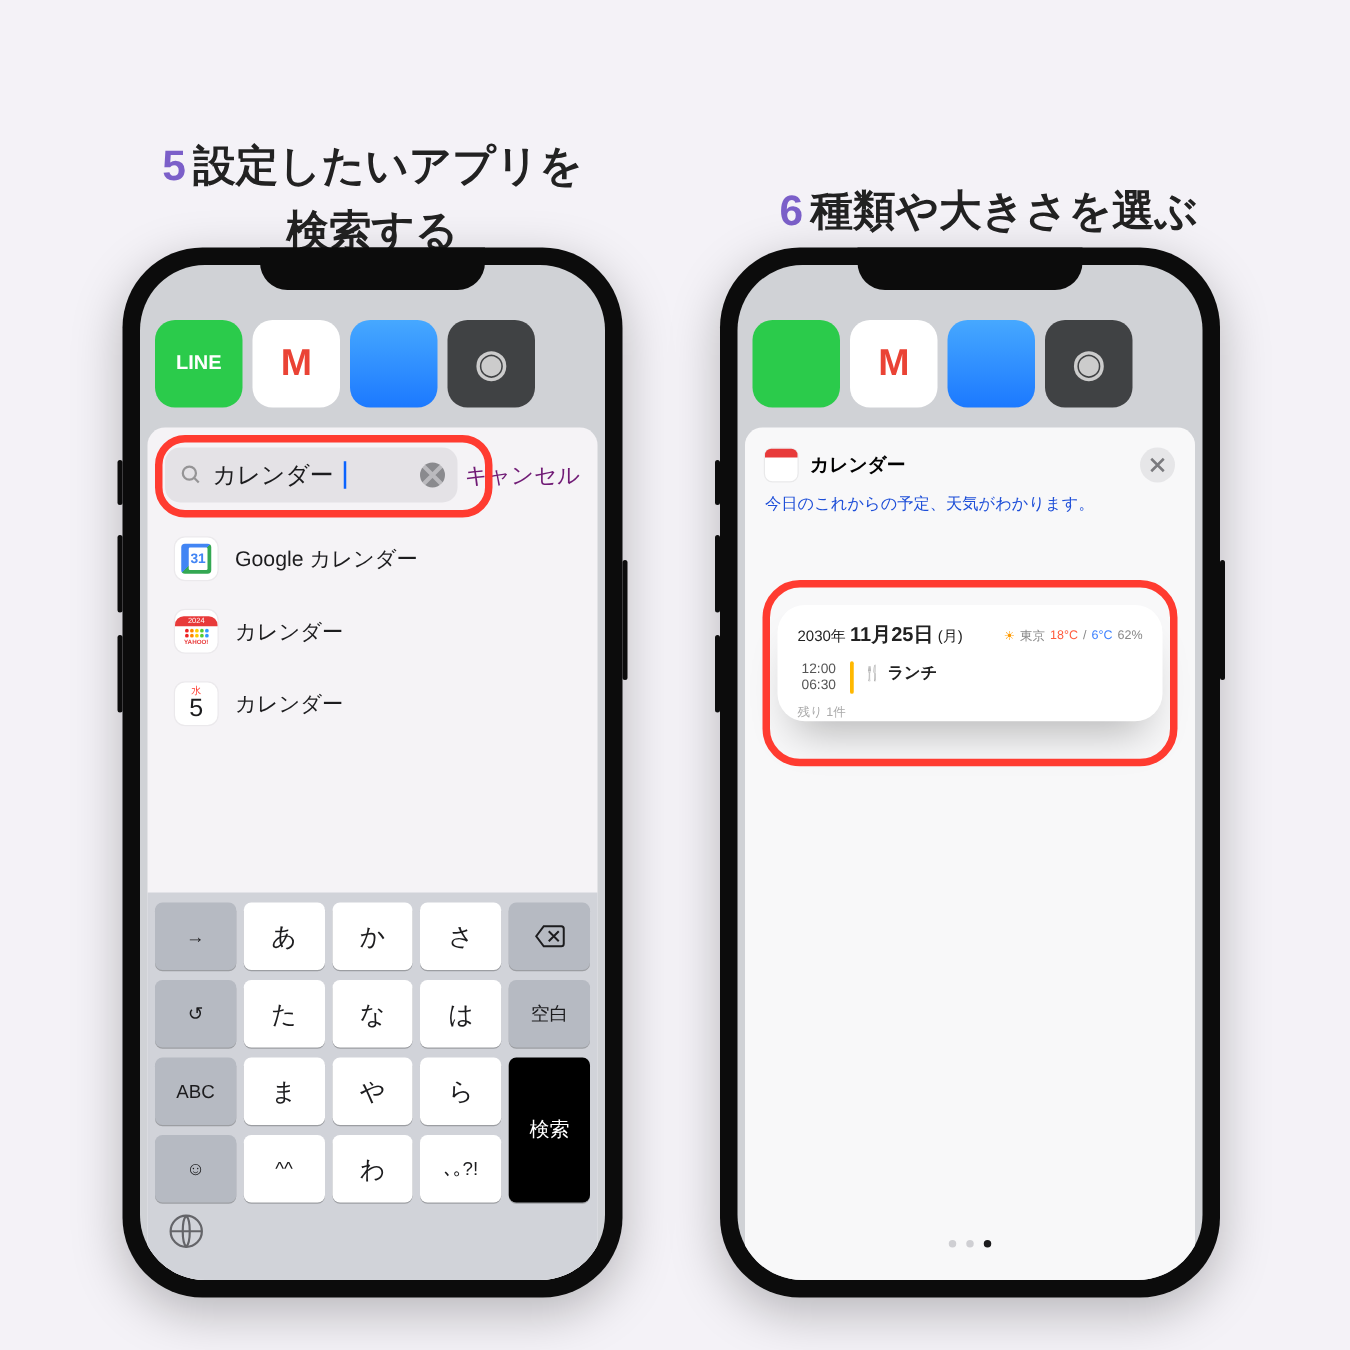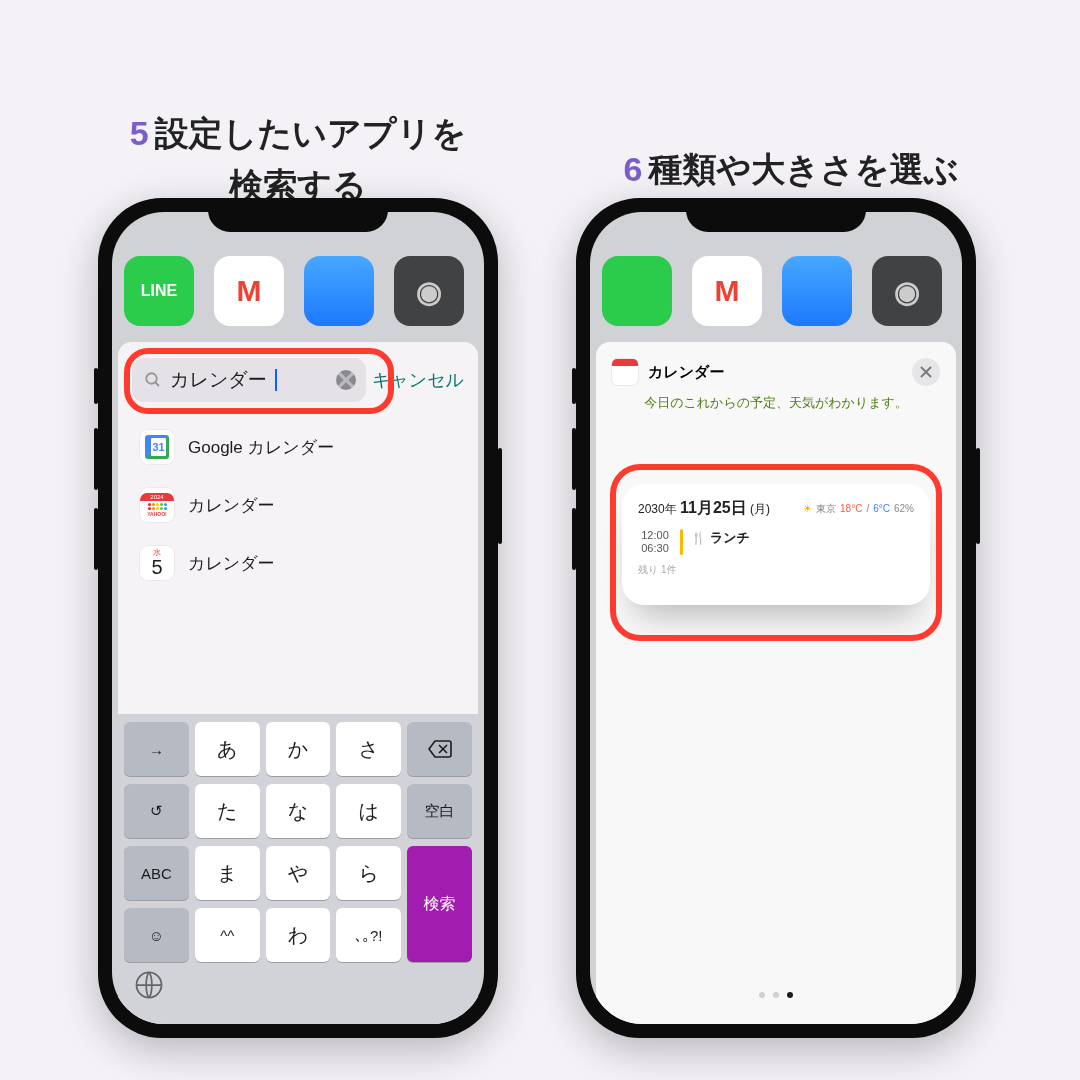--- a/index.html
+++ b/index.html
@@ -9,35 +9,35 @@
 
   .phone{position:absolute;width:400px;height:840px;border-radius:64px;background:#0c0c0c;padding:14px;box-shadow:0 12px 40px rgba(0,0,0,.25)}
   .phone::before{content:"";position:absolute;left:50%;top:0;transform:translateX(-50%);width:180px;height:34px;background:#0c0c0c;border-radius:0 0 22px 22px;z-index:5}
   .side-btn{position:absolute;background:#0c0c0c;border-radius:3px}
   .sb-l1{left:-4px;top:170px;width:4px;height:36px}
   .sb-l2{left:-4px;top:230px;width:4px;height:62px}
   .sb-l3{left:-4px;top:310px;width:4px;height:62px}
   .sb-r {right:-4px;top:250px;width:4px;height:96px}
   .screen{width:100%;height:100%;border-radius:52px;overflow:hidden;position:relative;background:#d0d2d6}
 
-  .bg-apps{position:absolute;top:44px;left:0;right:0;height:100px;display:flex;gap:20px;padding:0 12px;filter:blur(.3px)}
+  .bg-apps{position:absolute;top:44px;left:0;right:0;height:100px;display:flex;gap:8px;padding:0 12px;filter:blur(.3px)}
   .app{width:70px;height:70px;border-radius:16px;display:flex;align-items:center;justify-content:center;font-size:30px;font-weight:700;color:#fff}
   .app.line{background:#2bcb4b}
   .app.gmail{background:#fff;color:#ea4335}
   .app.safari{background:linear-gradient(#46a8ff,#1c79ff)}
   .app.camera{background:#404244;color:#ccc}
 
   .sheet{position:absolute;left:6px;right:6px;bottom:0;top:130px;background:#f5f3f6;border-radius:14px 14px 0 0}
   .search-row{display:flex;align-items:center;gap:6px;padding:16px 14px 12px}
   .search-box{flex:1;height:44px;background:#e4e2e6;border-radius:12px;display:flex;align-items:center;padding:0 12px;gap:8px;position:relative}
   .search-box svg{width:18px;height:18px;opacity:.55}
   .search-text{font-size:19px;color:#1c1c1e;letter-spacing:0}
   .cursor{width:2px;height:22px;background:#0a63ff}
   .clear{position:absolute;right:10px;width:20px;height:20px;border-radius:50%;background:#8a8a8e;display:flex;align-items:center;justify-content:center;color:#e4e2e6;font-size:12px}
-  .cancel{color:#0f766e;font-size:18px}
+  .cancel{color:#701a75;font-size:18px}
   .hl{position:absolute;border:6px solid #ff3b30;border-radius:24px;pointer-events:none}
 
   .results{padding:4px 4px 0}
   .res{display:flex;align-items:center;gap:14px;padding:12px 18px}
   .ric{width:34px;height:34px;border-radius:8px;background:#fff;display:flex;align-items:center;justify-content:center;font-size:18px;box-shadow:0 0 0 1px rgba(0,0,0,.04)}
   .ric.g{background:#fff}
   .ric.g .sq{width:24px;height:24px;background:linear-gradient(135deg,#4285f4 50%,#34a853 50%);border-radius:3px;position:relative}
   .ric.g .sq::after{content:"31";position:absolute;inset:3px 3px 3px 6px;background:#fff;border-radius:1px;color:#4285f4;font-size:11px;font-weight:700;display:flex;align-items:center;justify-content:center}
   .ric.y{background:#fff;flex-direction:column;font-size:7px;line-height:1}
   .ric.y .bar{width:100%;height:8px;background:#e83a3a;border-radius:7px 7px 0 0;color:#fff;font-size:6px;display:flex;align-items:center;justify-content:center}
@@ -46,36 +46,36 @@
   .ric.c{font-family:system-ui;flex-direction:column;line-height:1}
   .ric.c .wd{font-size:8px;color:#ff3b30}
   .ric.c .dn{font-size:20px;color:#1c1c1e;font-weight:400}
   .rlabel{font-size:17px;font-weight:400;color:#1c1c1e}
 
   .kbd{position:absolute;left:0;right:0;bottom:0;height:310px;background:#d1d3d9}
   .krow{display:flex;height:54px;margin:8px 6px 0;gap:6px}
   .key{flex:1;background:#fff;border-radius:6px;display:flex;align-items:center;justify-content:center;font-size:20px;color:#1c1c1e;box-shadow:0 1px 0 rgba(0,0,0,.25)}
   .key.fn{background:#b6bac2;font-size:16px}
   .key.sm{font-size:15px}
-  .key.search{background:#a21caf;color:#fff;font-size:16px}
+  .key.search{background:#000000;color:#fff;font-size:16px}
   .kb-bottom{display:flex;align-items:center;height:46px;padding:0 16px}
   .globe{width:30px;height:30px;opacity:.6}
 
   
   .sheet2{position:absolute;left:6px;right:6px;bottom:0;top:130px;background:#f8f8f9;border-radius:14px 14px 0 0;padding:16px}
   .hdr{display:flex;align-items:center;gap:10px}
   .hdr-ic{width:26px;height:26px;border-radius:6px;background:#fff;box-shadow:0 0 0 1px rgba(0,0,0,.06)}
   .hdr-ic .bar{height:7px;background:#e83a3a;border-radius:5px 5px 0 0}
   .hdr-t{font-size:15px;font-weight:700}
   .close{margin-left:auto;width:28px;height:28px;border-radius:50%;background:#e6e6e8;display:flex;align-items:center;justify-content:center;color:#7a7a7e}
   .wt{text-align:center;font-size:24px;font-weight:700;margin-top:34px}
-  .ws{text-align:center;font-size:13px;color:#4d7c0f;margin-top:8px}
+  .ws{font-size:13px;color:#1d4ed8;margin-top:8px}
 
   .widget-wrap{position:relative;margin-top:54px;padding:18px 10px 34px}
-  .widget{background:#fff;border-radius:22px;padding:14px 16px 28px;box-shadow:0 22px 34px -14px rgba(0,0,0,.28)}
+  .widget{background:#fff;border-radius:22px;padding:14px 16px 0;box-shadow:0 22px 34px -14px rgba(0,0,0,.28)}
   .wdate{font-size:12px;color:#222}
   .wdate b{font-size:16px}
   .top{display:flex;justify-content:space-between;align-items:center}
   .wx{font-size:10px;color:#888;display:flex;align-items:center;gap:4px}
   .wx .hi{color:#ff5a3c}
   .wx .lo{color:#3c80ff}
   .ev{display:flex;align-items:flex-start;gap:8px;margin-top:10px}
   .evt{font-size:11px;color:#555;width:34px;text-align:center;line-height:1.2}
   .evbar{width:3px;align-self:stretch;border-radius:2px}
   .ev1 .evbar{background:#ff3db0}

